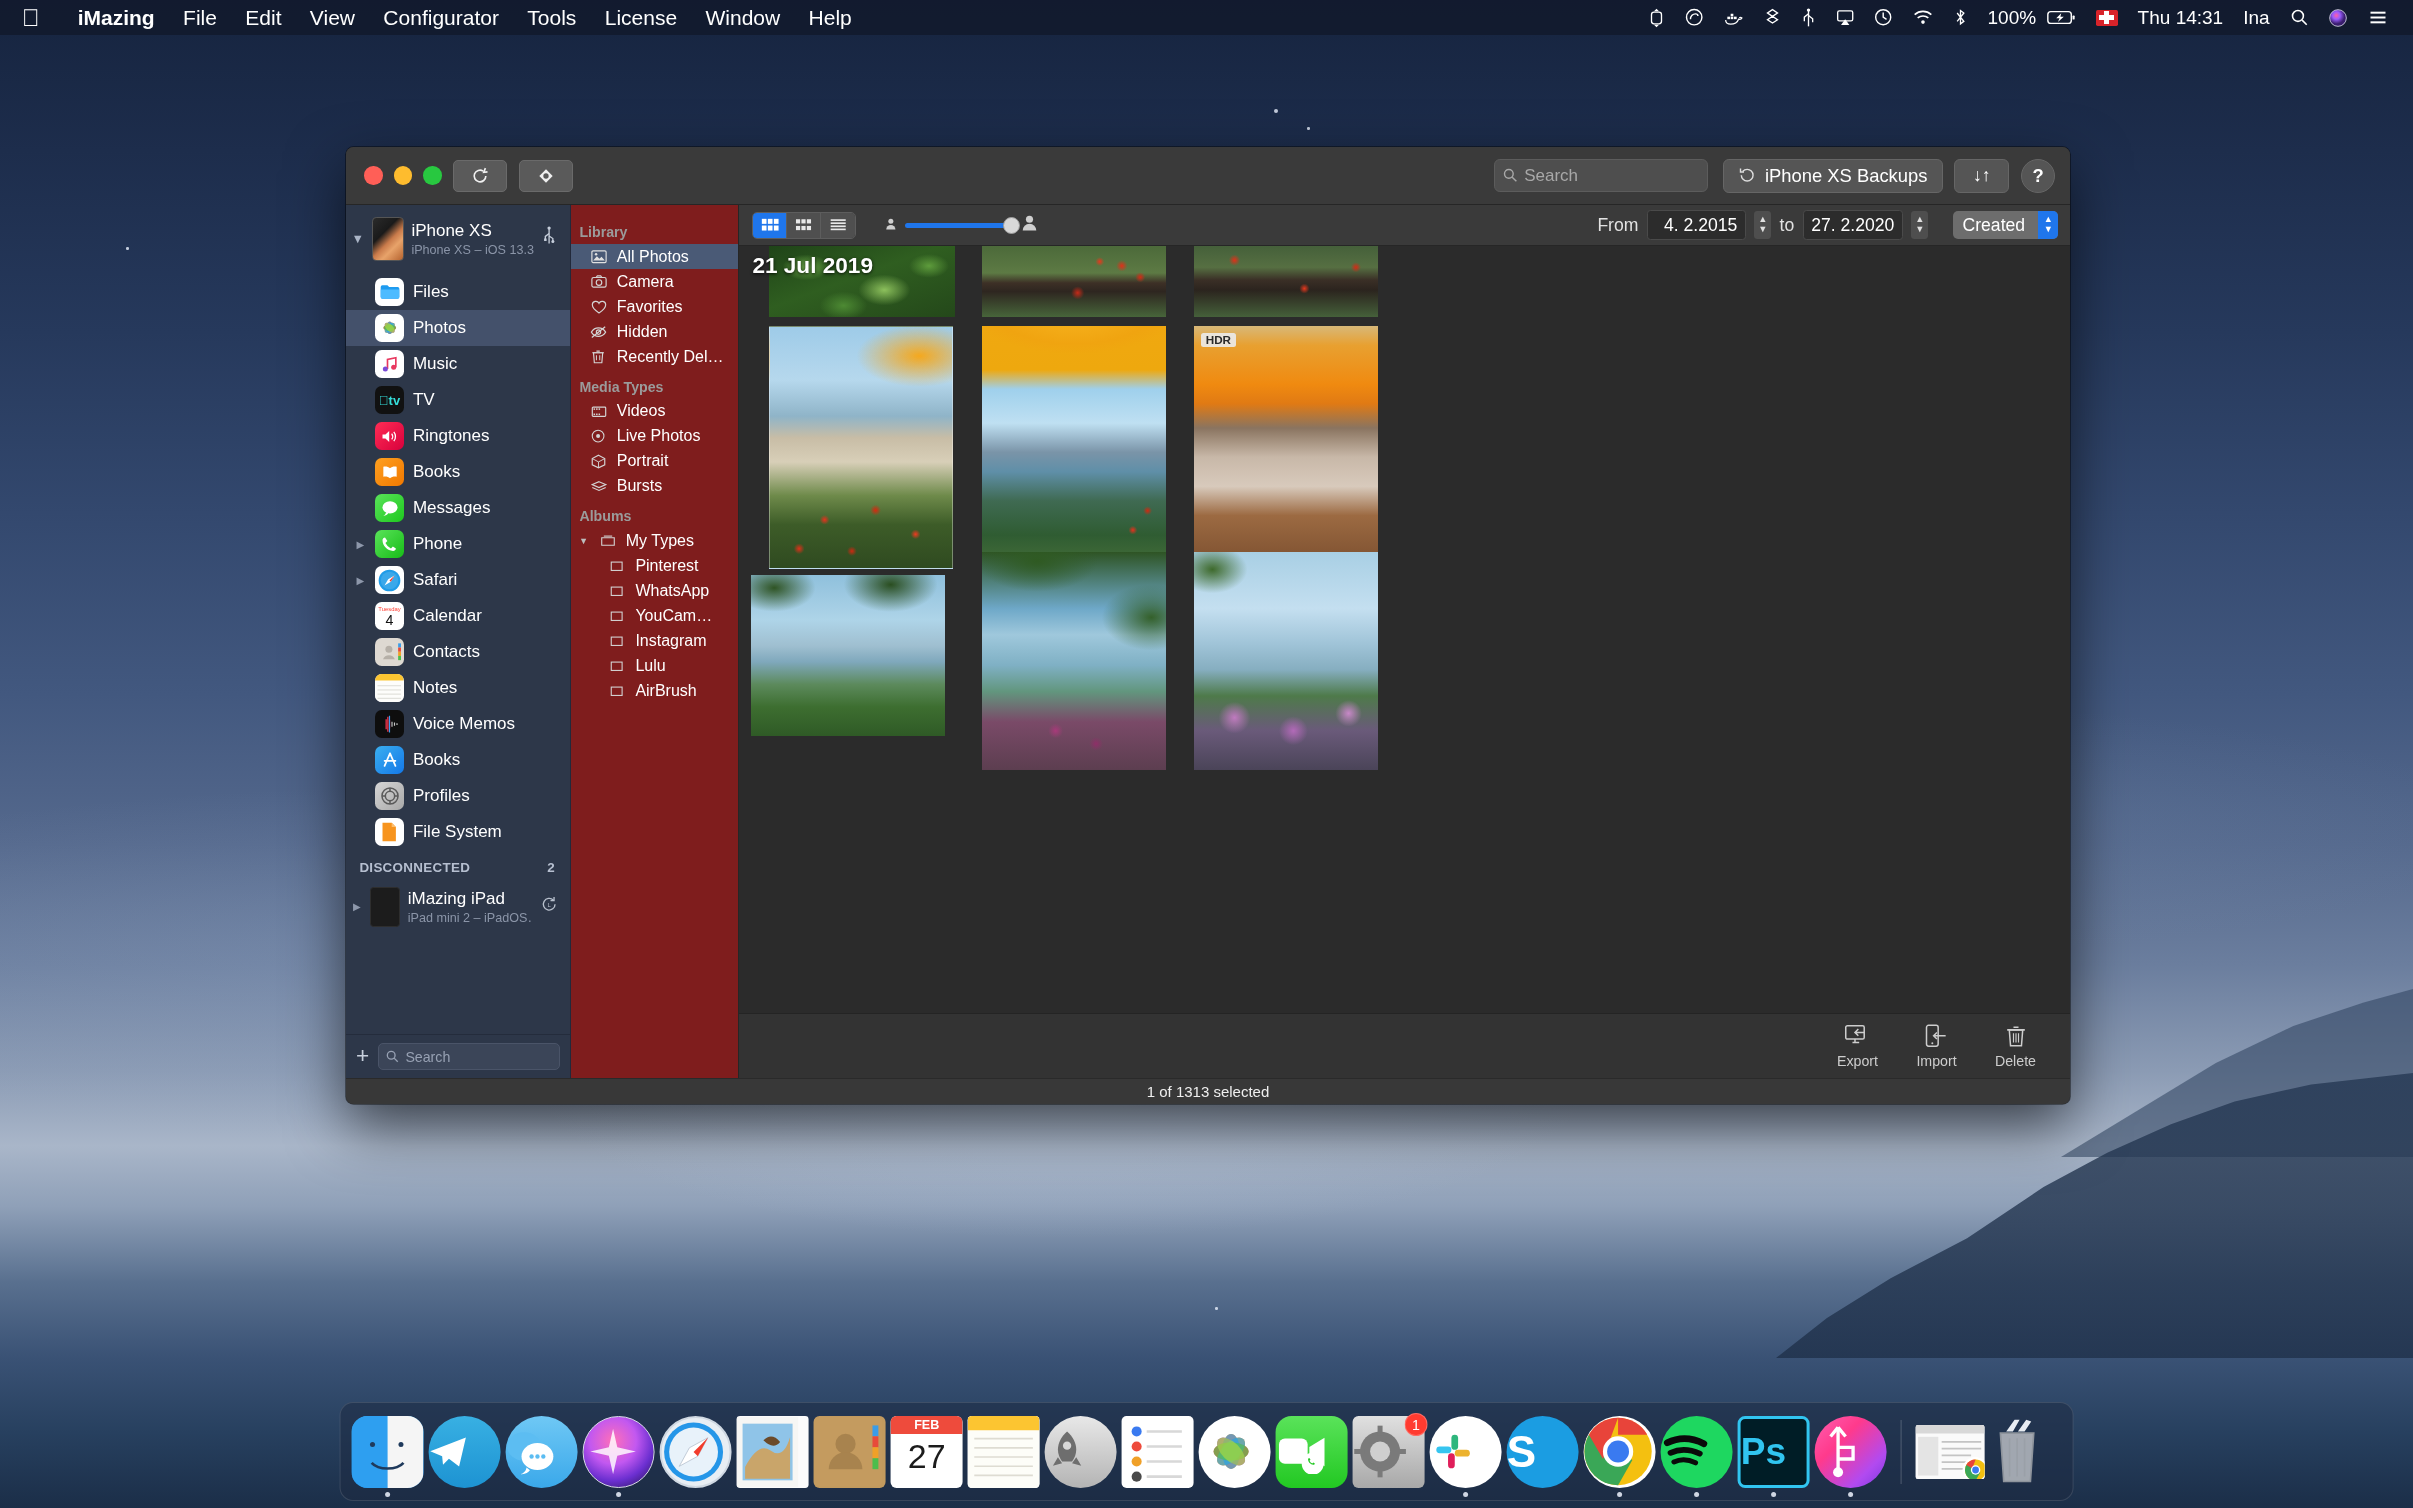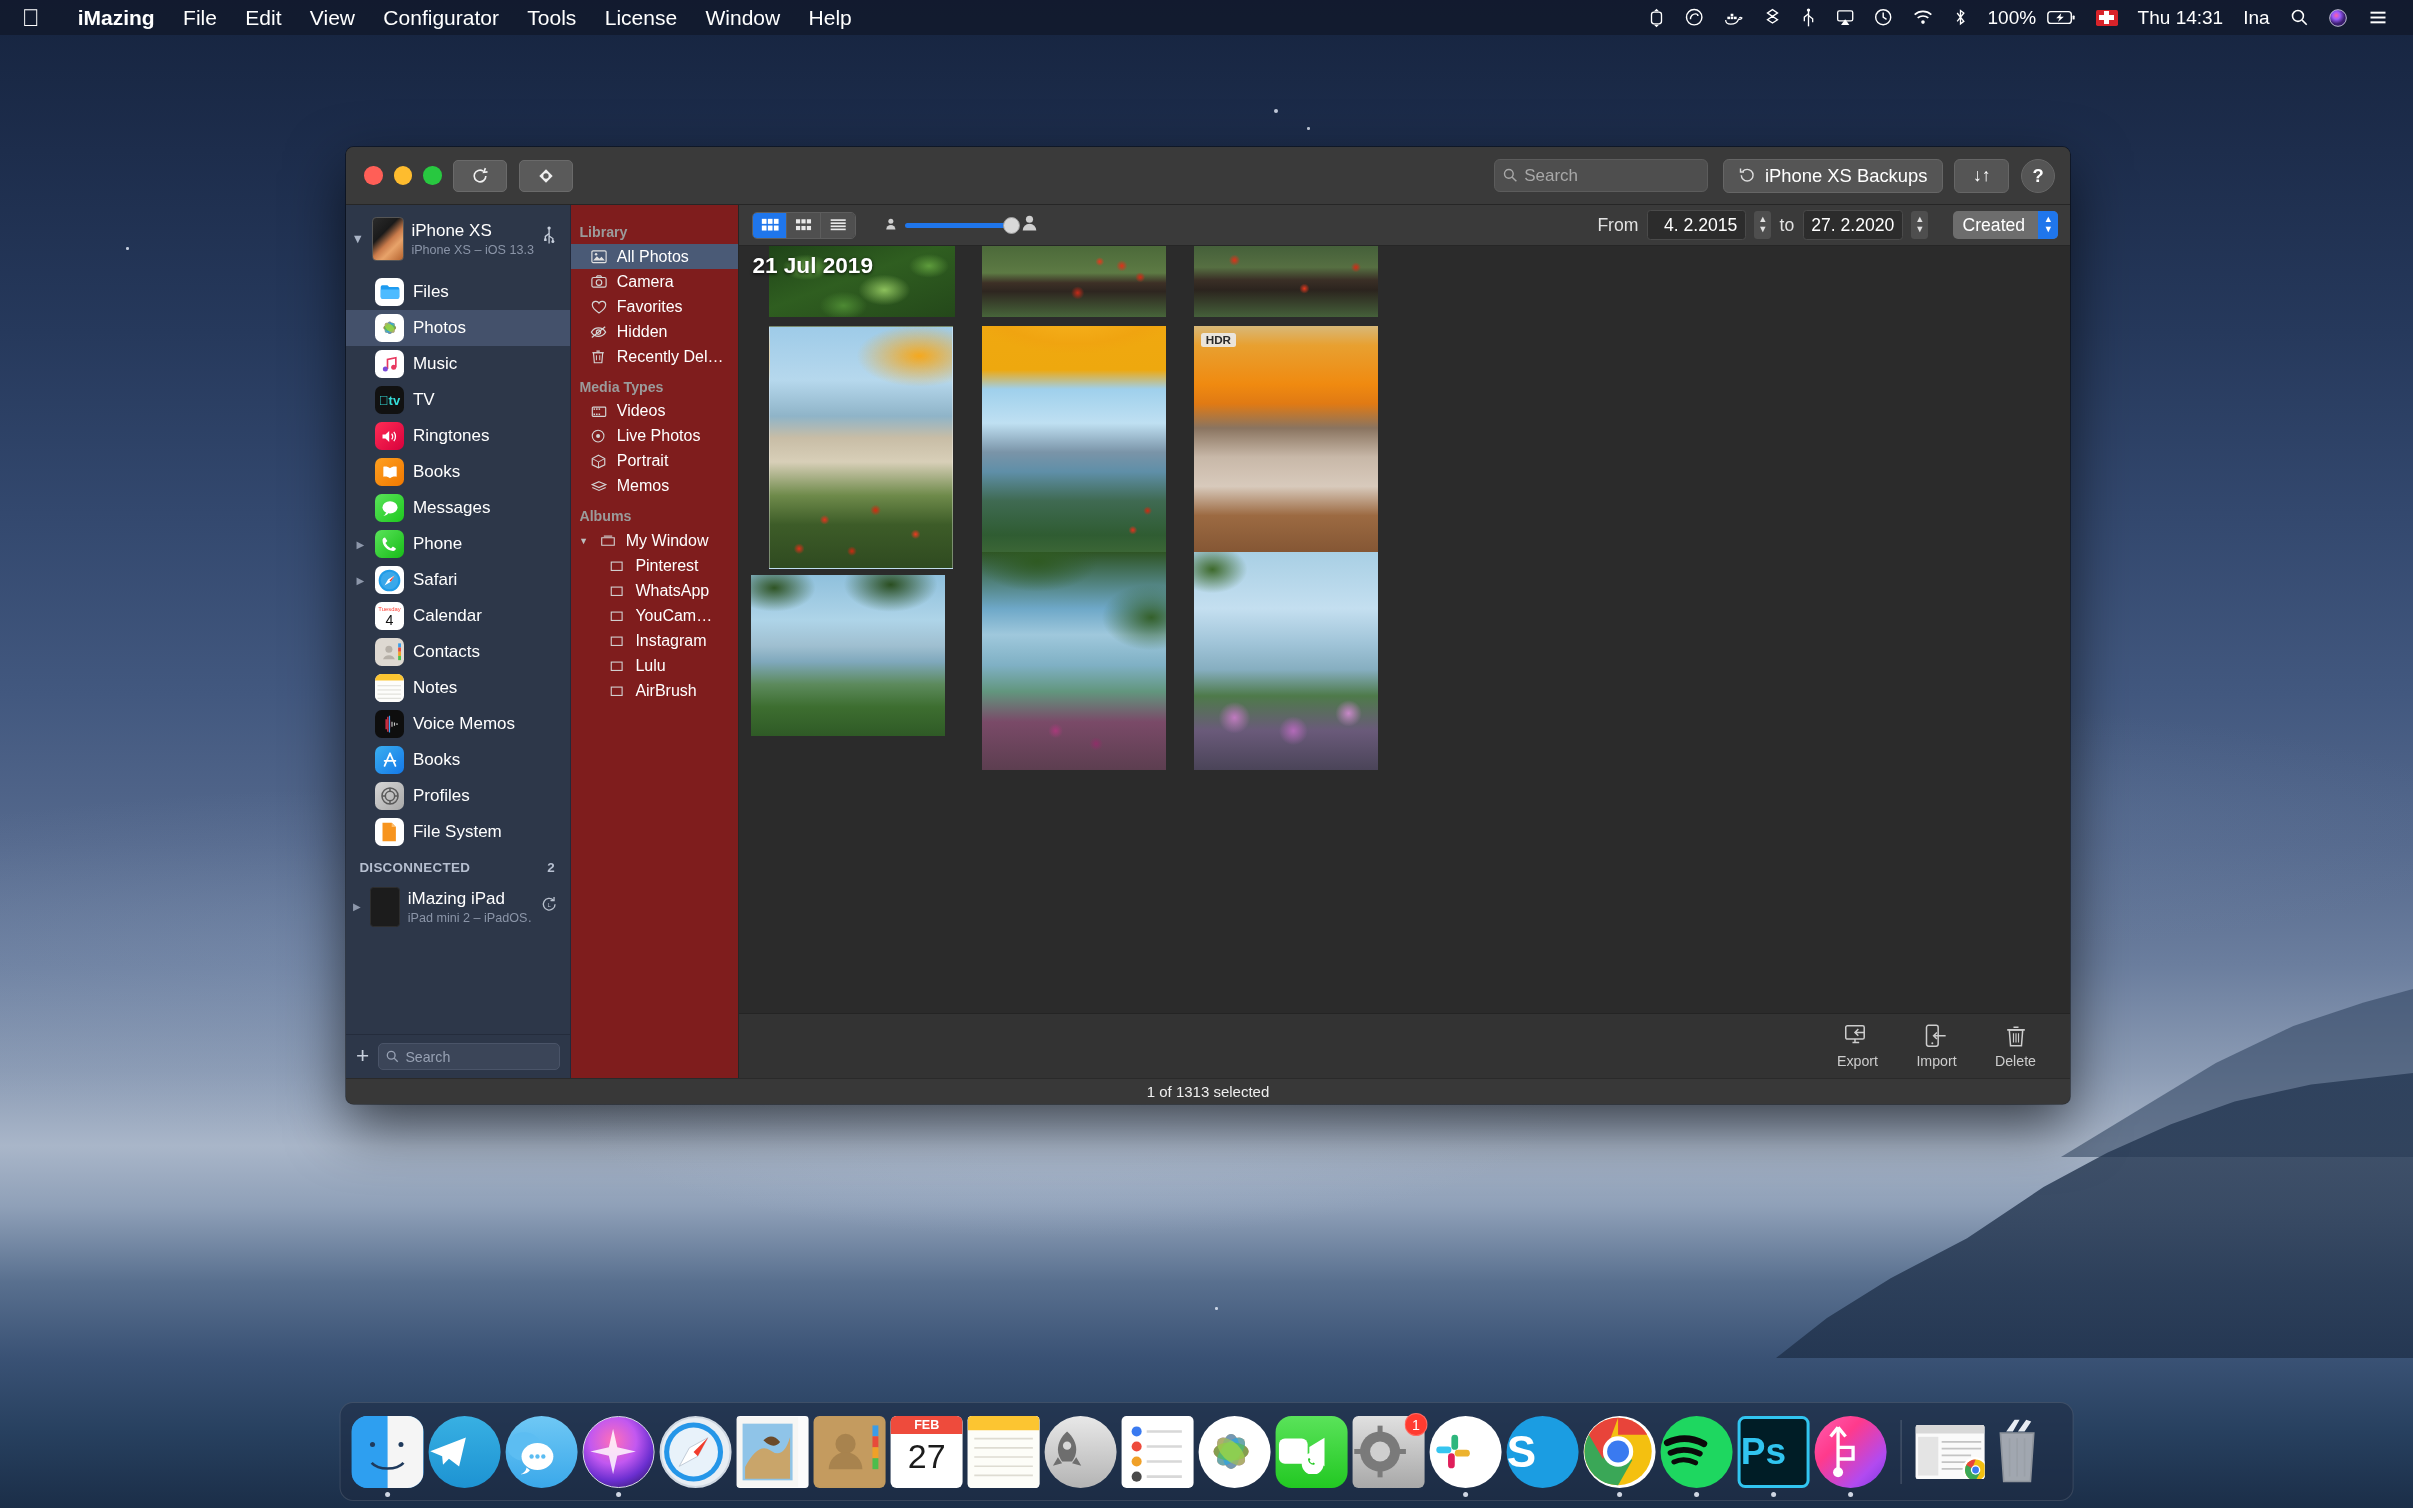--- a/index.html
+++ b/index.html
@@ -850,34 +850,34 @@
         </span>
         <span>Portrait</span>
       </div>
       <div class="cat-item">
         <span class="ci">
           <svg width="16" height="13.4" viewBox="0 0 19 16">
               <path d="M9.5 2 L17.5 5.5 L9.5 9 L1.5 5.5 Z" fill="none" stroke="#d4d4d4" stroke-width="1.3"></path>
               <path d="M1.5 9 L9.5 12.5 L17.5 9" fill="none" stroke="#d4d4d4" stroke-width="1.3"></path>
             </svg>
         </span>
-        <span>Memos</span>
+        <span>Bursts</span>
       </div>
 
       <div class="cat-head">Albums</div>
 
       <div class="cat-item grp">
         <span class="tri">▼</span>
         <span class="ci">
           <svg width="16" height="13.4" viewBox="0 0 19 16">
               <path d="M2 4.5h15v9H2z" fill="none" stroke="#d4d4d4" stroke-width="1.3"></path>
               <path d="M4.5 2.5h10" stroke="#d4d4d4" stroke-width="1.3"></path>
             </svg>
         </span>
-        <span>My Window</span>
+        <span>My Types</span>
       </div>
 
       <div class="cat-item sub">
         <span class="ci">
             <svg width="14.2" height="11.7" viewBox="0 0 17 14">
               <rect x="1.5" y="2.5" width="13" height="10" fill="none" stroke="#d4d4d4" stroke-width="1.3"></rect>
             </svg>
           </span>
         <span>Pinterest</span>
       </div>

